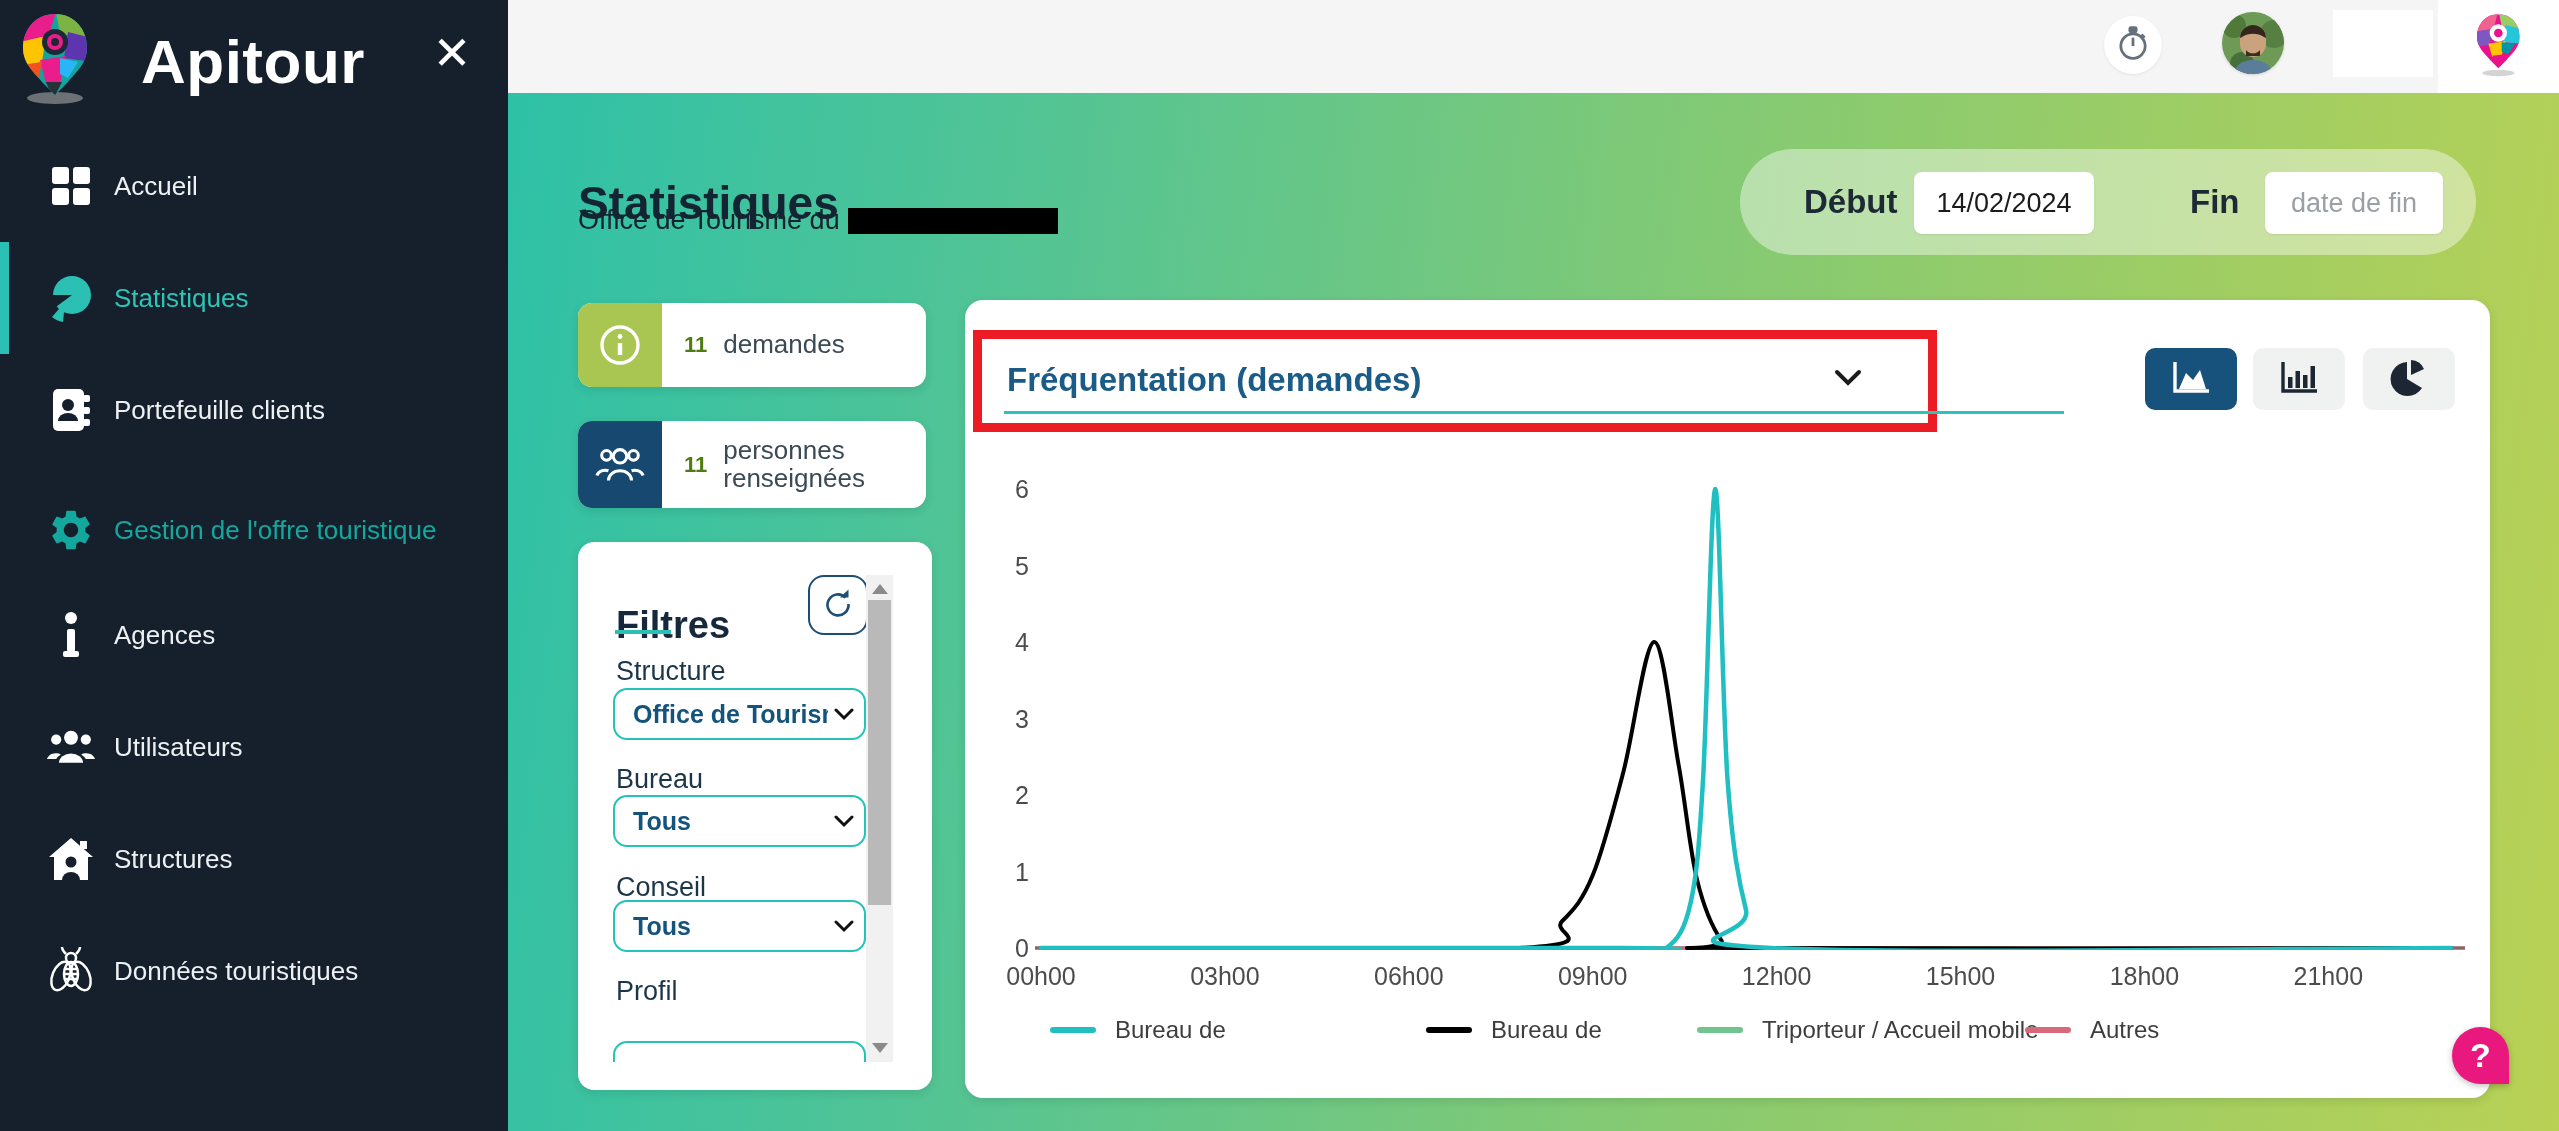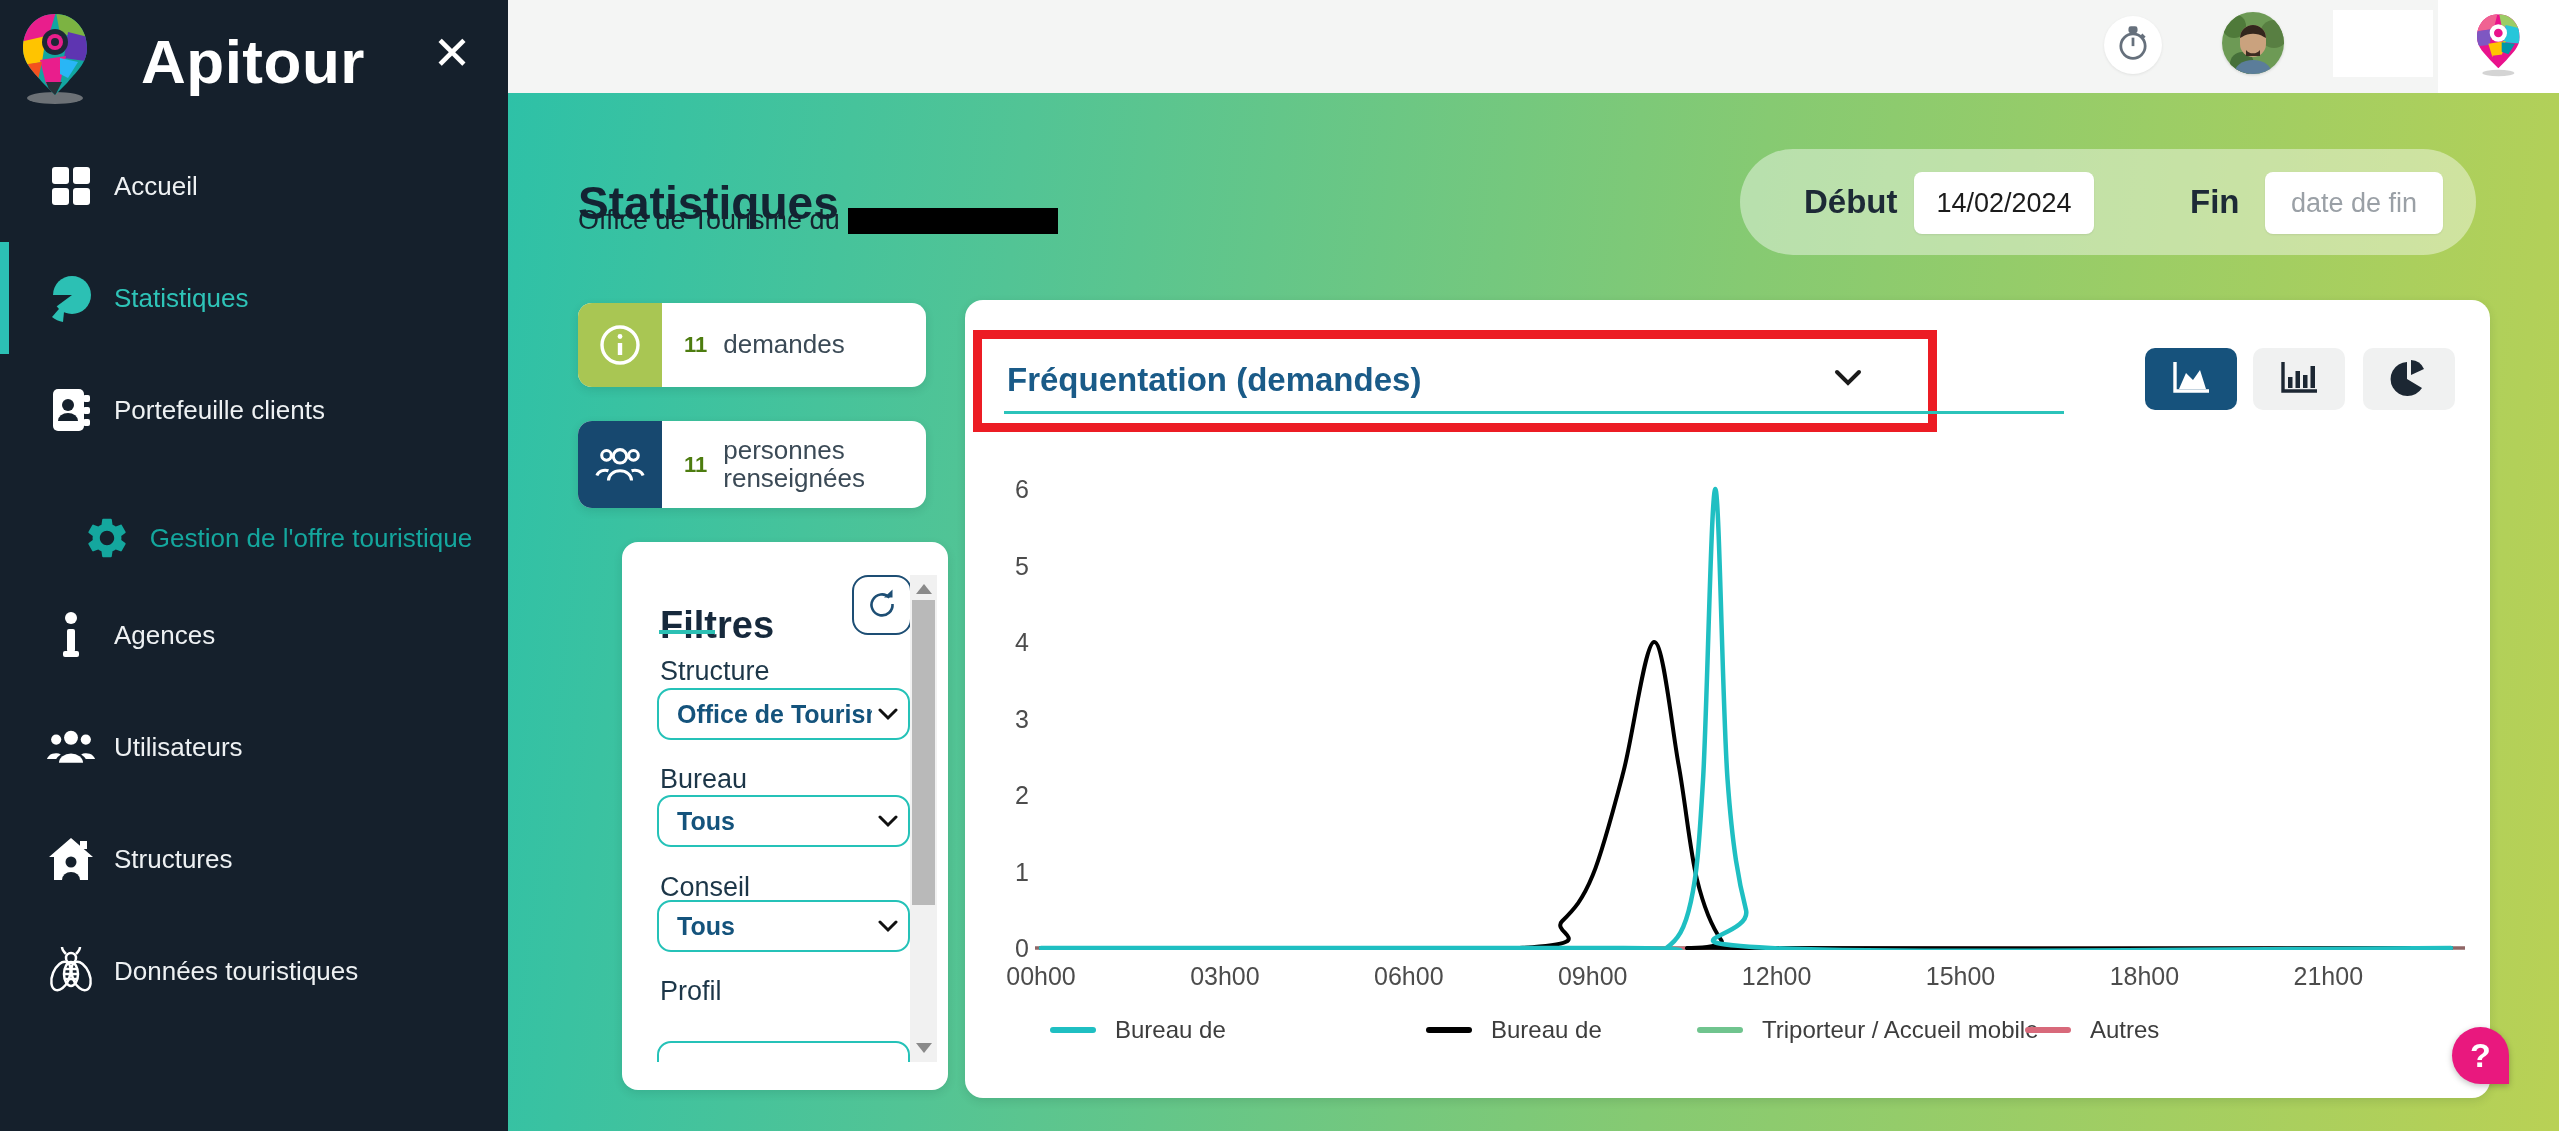--- a/index.html
+++ b/index.html
@@ -10,21 +10,21 @@
   .sidebar{left:0;top:0;width:508px;height:1131px;background:#15202c;}
   .logo-row{left:18px;top:10px;width:470px;height:92px;}
   .logo-pin{position:absolute;left:2px;top:2px;}
   .logo-text{position:absolute;left:84px;top:16px;font-size:62px;font-weight:700;color:#ffffff;letter-spacing:.5px;margin-left:39px;}
   .close-btn{position:absolute;left:406px;top:14px;width:56px;height:56px;border:none;background:transparent;color:#ffffff;font-size:46px;line-height:56px;text-align:center;cursor:pointer;font-family:"Liberation Sans",sans-serif;}
   .nav{left:0;top:130px;width:508px;}
   .nav-item{position:absolute;left:0;width:508px;height:112px;display:flex;align-items:center;cursor:pointer;}
   .nav-item:nth-child(1){top:0;}
   .nav-item:nth-child(2){top:112px;}
   .nav-item:nth-child(3){top:224px;}
-  .nav-item:nth-child(4){top:352px;justify-content:center;}
+  .nav-item:nth-child(4){top:344px;}
   .nav-item:nth-child(5){top:449px;}
   .nav-item:nth-child(6){top:561px;}
   .nav-item:nth-child(7){top:673px;}
   .nav-item:nth-child(8){top:785px;}
   .nav-item.active::before{content:"";position:absolute;left:0;top:0;width:9px;height:112px;background:#2cc0b4;}
   .nav-ico{width:50px;height:50px;margin-left:46px;display:flex;align-items:center;justify-content:center;flex:0 0 50px;}
   .nav-label{margin-left:18px;font-size:26px;color:#eef1f3;max-width:360px;line-height:1.1;}
   .nav-item.active .nav-label{color:#2ec4b8;}
   .nav-item.teal .nav-label{color:#14a79e;}
 
@@ -53,21 +53,21 @@
 
   .stat-card{left:70px;width:348px;background:#fff;border-radius:14px;box-shadow:0 3px 10px rgba(10,40,30,.12);display:flex;overflow:hidden;}
   .stat-card.c1{top:210px;height:84px;}
   .stat-card.c2{top:328px;height:87px;}
   .stat-ico{width:84px;flex:0 0 84px;display:flex;align-items:center;justify-content:center;}
   .stat-body{flex:1;display:flex;align-items:center;padding-left:22px;}
   .stat-num{font-size:22px;font-weight:700;color:#4d7c0f;}
   .stat-cap{font-size:26px;color:#3b4a56;margin-left:16px;width:175px;line-height:1.05;}
 
   
-  .filter-card{left:70px;top:449px;width:326px;height:548px;background:#fff;border-radius:16px;box-shadow:0 3px 10px rgba(10,40,30,.12);margin-left:44px;}
+  .filter-card{left:70px;top:449px;width:354px;height:548px;background:#fff;border-radius:16px;box-shadow:0 3px 10px rgba(10,40,30,.12);}
   .flt-title{position:absolute;left:38px;top:30px;font-size:38px;font-weight:700;color:#16293c;}
   .flt-underline{position:absolute;left:37px;top:88px;width:56px;height:4px;background:#2cc0b4;}
   .refresh-btn{position:absolute;left:230px;top:33px;width:60px;height:60px;border:2px solid #1d4e74;border-radius:16px;background:#fff;display:flex;align-items:center;justify-content:center;cursor:pointer;}
   .flt-label{position:absolute;left:38px;font-size:27px;color:#1c3648;}
   .sel{position:absolute;left:35px;width:253px;height:52px;border:2px solid #25c2b8;border-radius:14px;background:#fff;display:flex;align-items:center;cursor:pointer;box-sizing:border-box;}
   .sel-text{margin-left:18px;font-size:25px;color:#14537c;font-weight:600;white-space:nowrap;overflow:hidden;width:195px;}
   .sel-chev{position:absolute;right:10px;top:18px;}
   .sel-clip{position:absolute;left:35px;top:499px;width:253px;height:21px;overflow:hidden;}
   .sel-clip .sel{left:0;top:0;}
   .scrollbar{position:absolute;left:288px;top:33px;width:27px;height:487px;background:#f1f1f1;}

